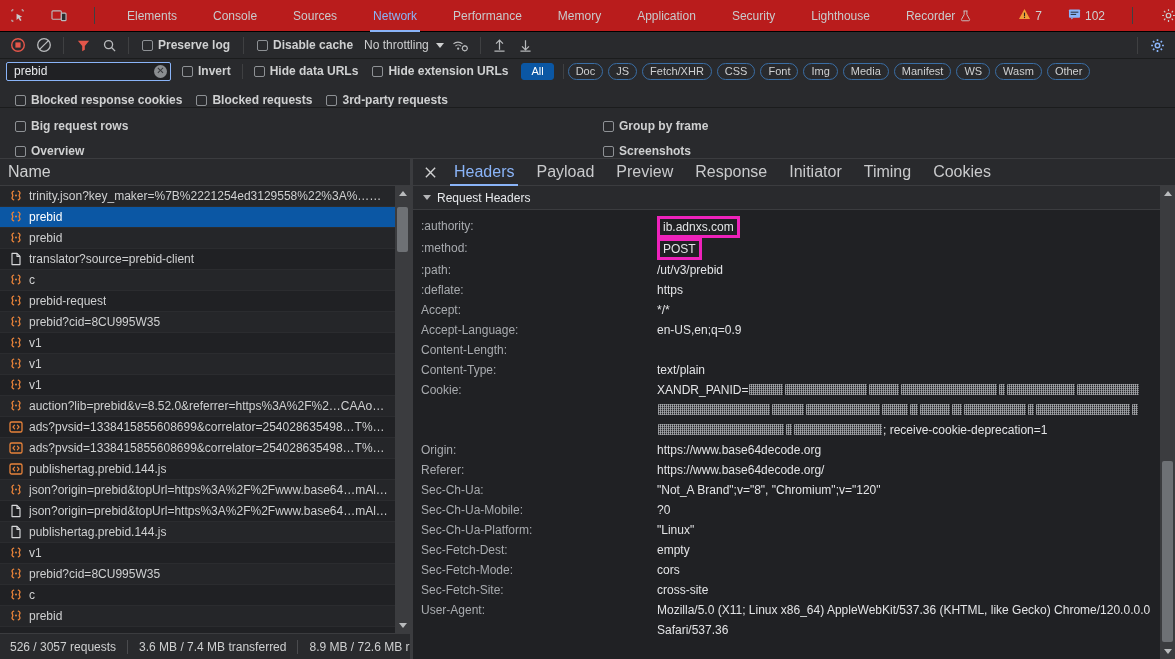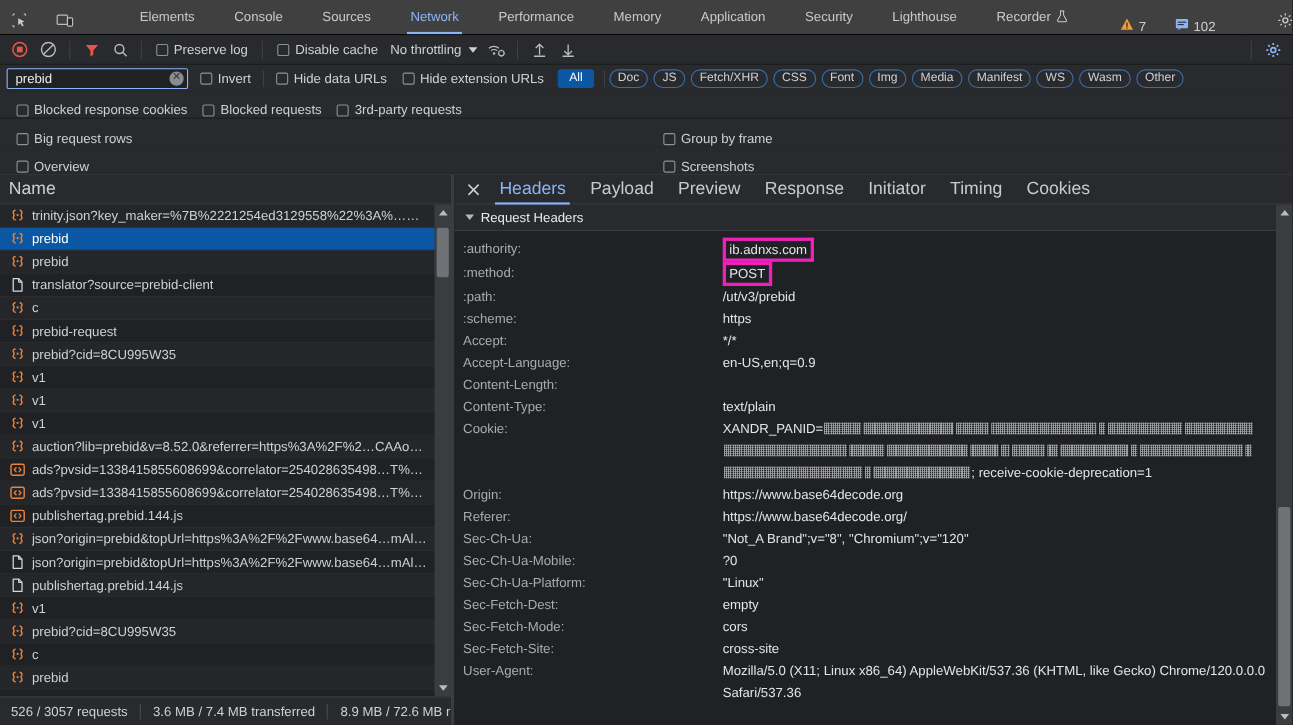--- a/index.html
+++ b/index.html
@@ -11,22 +11,22 @@
     font-family: "Liberation Sans", sans-serif;
     font-size: 12px;
     color: #cfd0d1;
     -webkit-font-smoothing: antialiased;
   }
   #app { width: 1175px; height: 659px; position: relative; display: flex; flex-direction: column; background: #202124; }
 
   
   .maintabs {
     height: 32px; min-height: 32px;
-    background: #404040;
-    display: flex; align-items: flex-end;
+    background: #b91c1c;
+    display: flex; align-items: center;
     border-bottom: 1px solid #000;
     padding: 0 4px;
     gap: 16px;
   }
   .tbicon {
     width: 26px; height: 26px;
     display: flex; align-items: center; justify-content: center;
     color: #9aa0a6;
     flex: 0 0 auto;
   }
@@ -84,21 +84,21 @@
     background: transparent; border: 0; outline: 0;
     color: #e8eaed; font-size: 12px;
     font-family: "Liberation Sans", sans-serif;
   }
   .clearbtn {
     width: 13px; height: 13px; border-radius: 50%;
     background: #8a8d90; color: #35363a;
     display: flex; align-items: center; justify-content: center;
     font-size: 10px; line-height: 1; flex: 0 0 auto;
   }
-  .cb { display: flex; align-items: center; gap: 5px; padding: 0 7px; white-space: nowrap; color: #cfd0d1; font-size: 12px; }
+  .cb { display: flex; align-items: center; gap: 5px; padding: 0 7px; white-space: nowrap; color: #cfd0d1; font-size: 12px; font-weight: bold; }
   .box {
     width: 11px; height: 11px; border: 1px solid #8e9195; border-radius: 2px;
     background: transparent; flex: 0 0 auto;
   }
   .sep-v { width: 1px; height: 15px; background: #3f4042; margin: 0 4px; flex: 0 0 auto;}
   .pill {
     height: 17px; padding: 0 7px;
     border: 1px solid #3a6ea5; border-radius: 9px;
     display: flex; align-items: center; justify-content: center;
     color: #cfd0d1; font-size: 11px; margin-right: 5px; white-space: nowrap;
@@ -783,21 +783,21 @@
           </div>
           <div class="hrow">
             <div class="hname">:method:</div>
             <div class="hval"><span class="hlbox"><span>POST</span></span></div>
           </div>
           <div class="hrow">
             <div class="hname">:path:</div>
             <div class="hval">/ut/v3/prebid</div>
           </div>
           <div class="hrow">
-            <div class="hname">:scheme:</div>
+            <div class="hname">:deflate:</div>
             <div class="hval">https</div>
           </div>
           <div class="hrow">
             <div class="hname">Accept:</div>
             <div class="hval">*/*</div>
           </div>
           <div class="hrow">
             <div class="hname">Accept-Language:</div>
             <div class="hval">en-US,en;q=0.9</div>
           </div>

